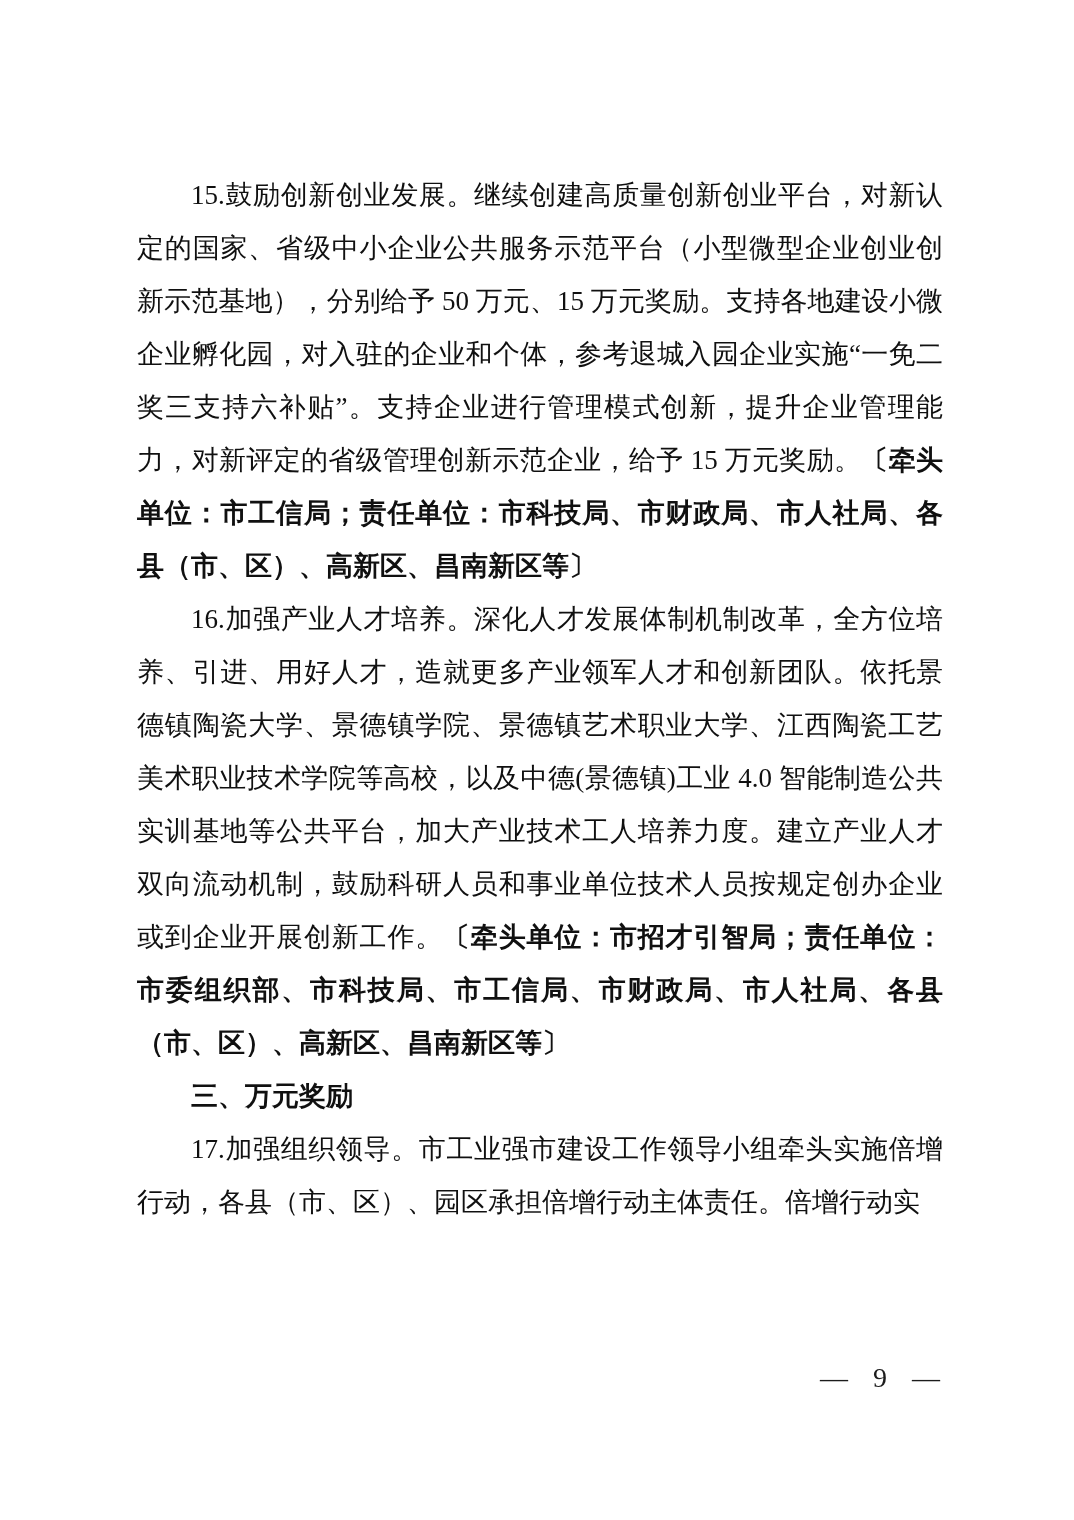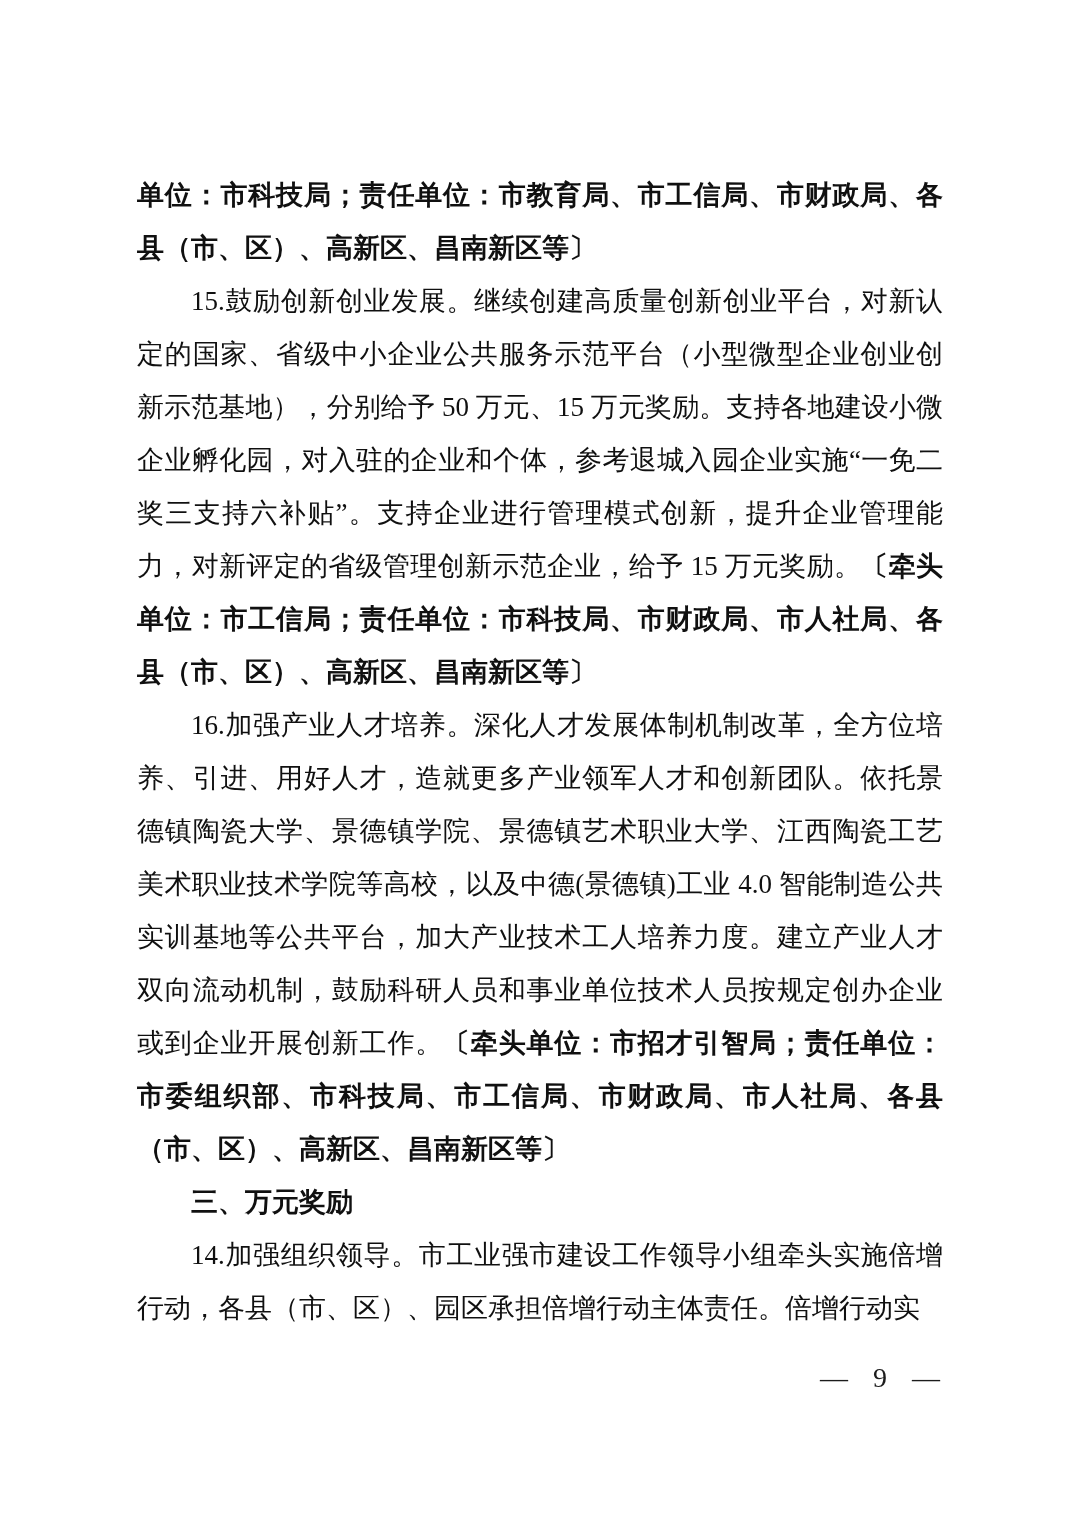--- a/index.html
+++ b/index.html
@@ -54,20 +54,19 @@
     color: #1c1c1c;
     letter-spacing: 3px;
     word-spacing: 12px;
   }
 </style>
 </head>
 <body>
 
 <div class="page">
   <div class="doc-body">
-      <div class="para"><span class="seg bold">单位：市科技局；责任单位：市教育局、市工信局、市财政局、各县（市、区）、高新区、昌南新区等〕</span></div>
       <div class="para indent"><span class="seg">15.鼓励创新创业发展。继续创建高质量创新创业平台，对新认定的国家、省级中小企业公共服务示范平台（小型微型企业创业创新示范基地），分别给予 50 万元、15 万元奖励。支持各地建设小微企业孵化园，对入驻的企业和个体，参考退城入园企业实施“一免二奖三支持六补贴”。支持企业进行管理模式创新，提升企业管理能力，对新评定的省级管理创新示范企业，给予 15 万元奖励。</span><span class="seg bold">〔牵头单位：市工信局；责任单位：市科技局、市财政局、市人社局、各县（市、区）、高新区、昌南新区等〕</span></div>
       <div class="para indent"><span class="seg">16.加强产业人才培养。深化人才发展体制机制改革，全方位培养、引进、用好人才，造就更多产业领军人才和创新团队。依托景德镇陶瓷大学、景德镇学院、景德镇艺术职业大学、江西陶瓷工艺美术职业技术学院等高校，以及中德(景德镇)工业 4.0 智能制造公共实训基地等公共平台，加大产业技术工人培养力度。建立产业人才双向流动机制，鼓励科研人员和事业单位技术人员按规定创办企业或到企业开展创新工作。</span><span class="seg bold">〔牵头单位：市招才引智局；责任单位：市委组织部、市科技局、市工信局、市财政局、市人社局、各县（市、区）、高新区、昌南新区等〕</span></div>
       <div class="para indent"><span class="seg bold">三、万元奖励</span></div>
-      <div class="para indent"><span class="seg">14.加强组织领导。市工业强市建设工作领导小组牵头实施倍增行动，各县（市、区）、园区承担倍增行动主体责任。倍增行动实</span></div>
+      <div class="para indent"><span class="seg">17.加强组织领导。市工业强市建设工作领导小组牵头实施倍增行动，各县（市、区）、园区承担倍增行动主体责任。倍增行动实</span></div>
     </div>
   <div class="page-footer">— 9 —</div>
 </div>
 
 </body></html>

